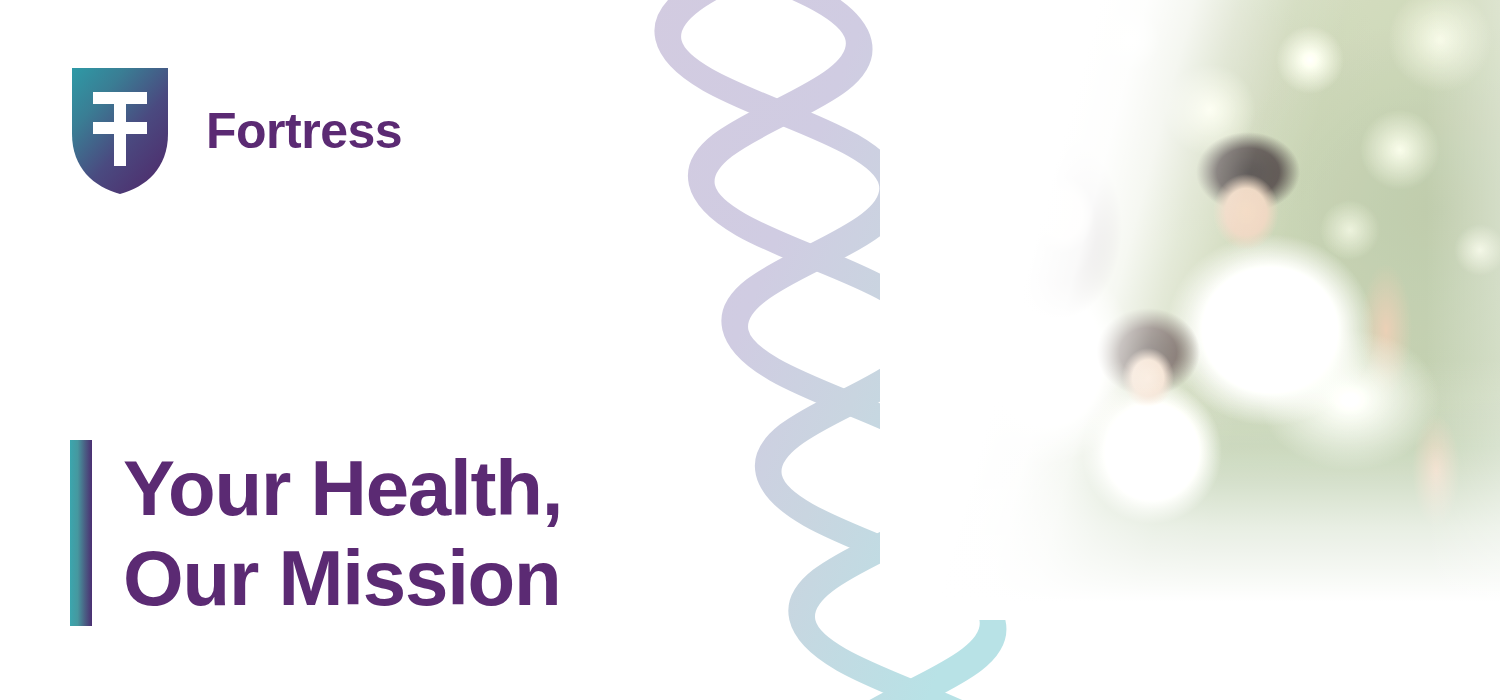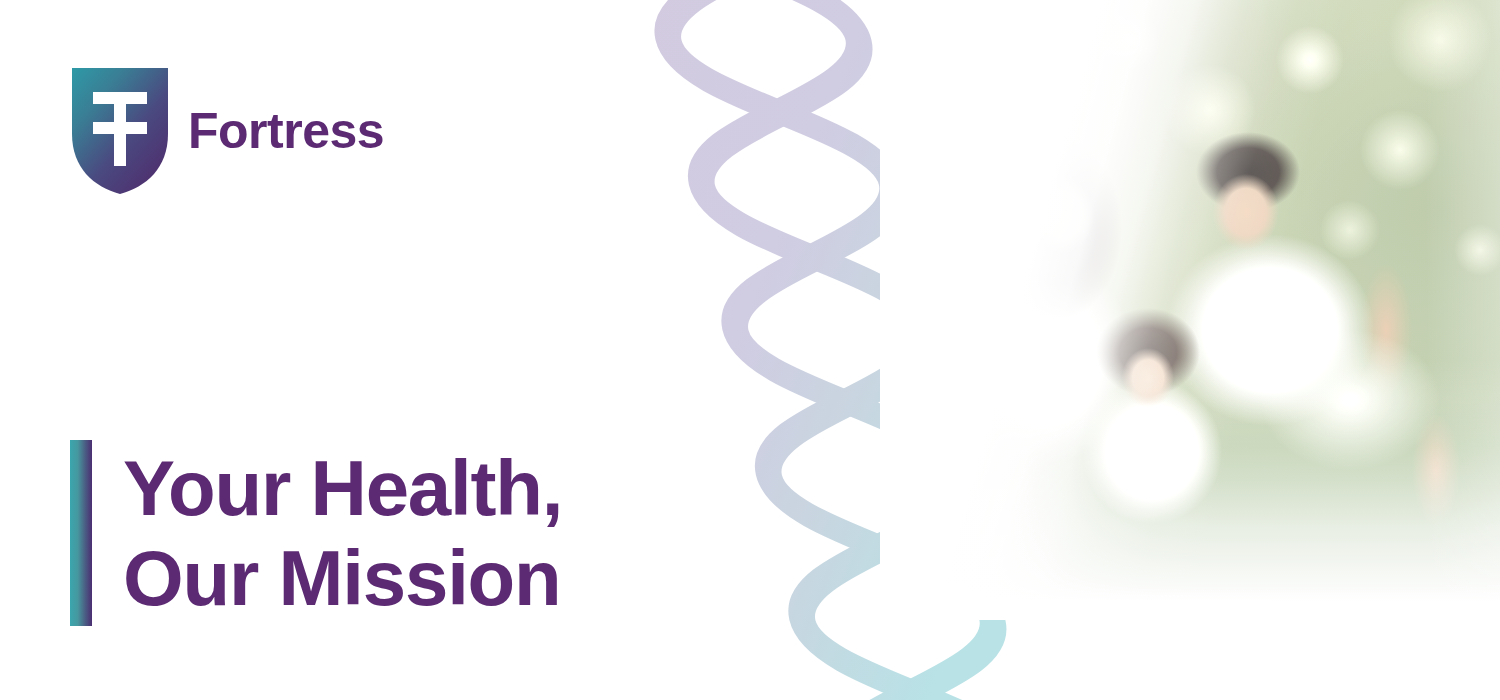--- a/index.html
+++ b/index.html
@@ -115,21 +115,21 @@
     background: rgba(255,255,255,0.16);
   }
 
   
   .logo {
     position: absolute;
     left: 72px;
     top: 68px;
     display: flex;
     align-items: center;
-    gap: 20px;
+    gap: 38px;
   }
   .shield { width: 96px; height: 126px; flex: none; }
   .shield svg { display: block; width: 100%; height: 100%; }
   .logo-text { display: flex; flex-direction: column; line-height: 1; }
   .logo-title {
     color: #5B2A73;
     font-size: 50px;
     font-weight: 600;
     letter-spacing: -0.5px;
   }

